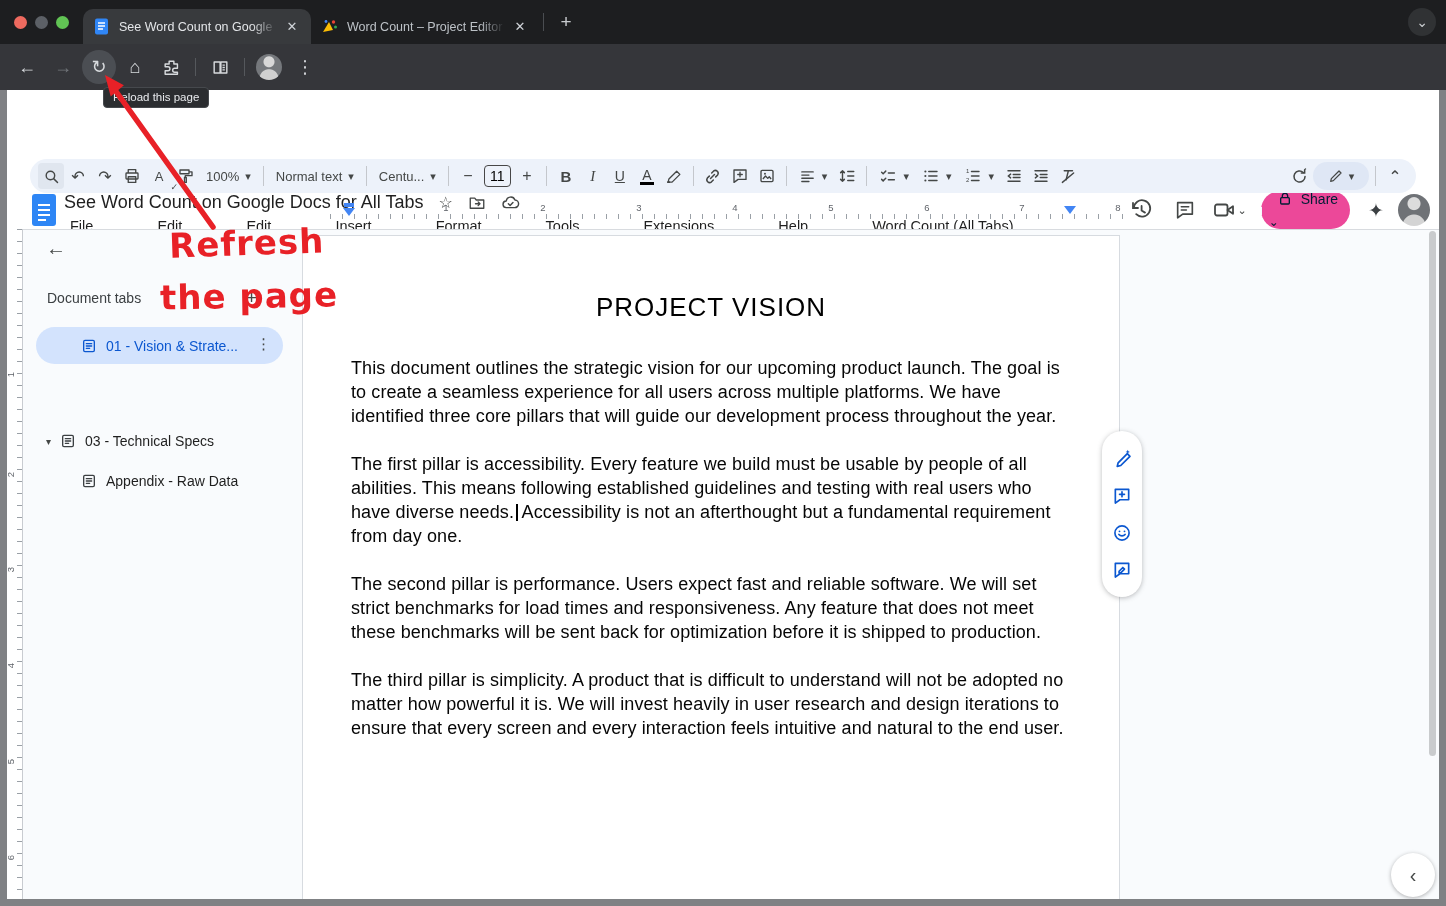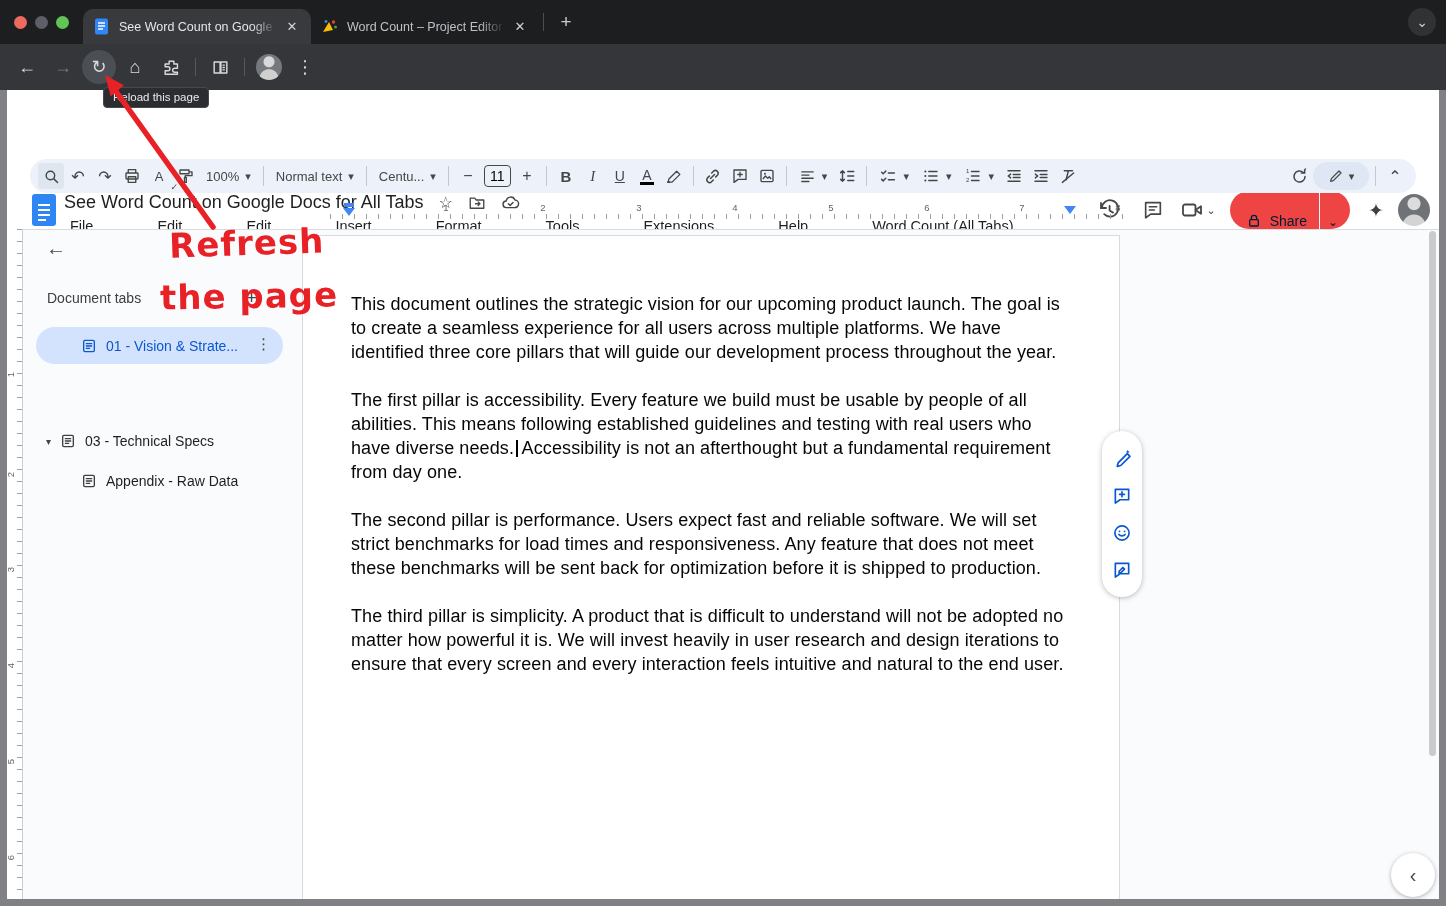--- a/index.html
+++ b/index.html
@@ -37,21 +37,21 @@
   .docs-logo { position:absolute; left:31px; top:103px; }
   .dtitle-row { position:absolute; left:64px; top:102px; display:flex; align-items:center; gap:15px; }
   .doc-title { font-size:18px; color:#1f1f1f; }
   .dt-ic { color:#444746; font-size:16px; display:flex; align-items:center; }
   .menu-row { position:absolute; left:62px; top:126px; display:flex;gap:48px; }
   .menu-item { font-size:14.5px; color:#1f1f1f; padding:2px 8px; border-radius:4px; }
   .hdr-right { position:absolute; right:16px; top:99px; height:42px; display:flex; align-items:center; gap:10px; }
   .hr-ic { width:34px; height:34px; display:flex; align-items:center; justify-content:center; }
   .cam-group { display:flex; align-items:center; gap:2px; }
   .mini-caret { font-size:11px; color:#444746; }
-  .share-pill { height:38px; background:#ef4444; border-radius:19px; display:flex; align-items:flex-end; margin:0 4px; }
+  .share-pill { height:38px; background:#ec4899; border-radius:19px; display:flex; align-items:flex-start; margin:0 4px;flex-direction:column; }
   .share-main { display:flex; align-items:center; gap:8px; padding:0 12px 0 16px; }
   .share-label { font-size:14px; font-weight:500; color:#001d35; }
   .share-div { width:1px; height:38px; background:#f5fbff; }
   .share-caret { padding:0 12px 0 8px; font-size:12px; color:#001d35; }
   .gemini { font-size:19px; color:#3c4043; padding:0 4px; }
   .docs-avatar { width:32px; height:32px; border-radius:50%; background:radial-gradient(circle at 50% 30%, #dcdcdc 0 6px, transparent 7px), radial-gradient(circle at 50% 100%, #d4d4d4 0 11px, transparent 12px), #6f7276; }
 
   
   .docs-toolbar { position:absolute; left:30px; top:159px; width:1386px; height:34px; background:#edf2fa; border-radius:17px; display:flex; align-items:center; padding:0 8px; gap:1px; }
   .tb { height:26px; min-width:26px; display:flex; align-items:center; justify-content:center; border-radius:4px; color:#444746; font-size:15px; flex:0 0 auto; padding:0 2px; }
@@ -451,20 +451,21 @@
     <div class="sb-item" style="left:57px; top:244px;">
       <svg class="ic" width="16" height="16" viewBox="0 0 24 24" fill="none" stroke="#3c4043" stroke-width="2" stroke-linejoin="round">
           <rect x="4" y="3.5" width="16" height="17" rx="2"></rect>
           <path d="M8 8.5h8M8 12h8M8 15.5h5" stroke-linecap="round"></path>
         </svg>
       <span class="lbl">Appendix - Raw Data</span>
     </div>
   </div>
 
   <div class="page">
+    <div class="doc-heading">PROJECT VISION</div>
     <p>This document outlines the strategic vision for our upcoming product launch. The goal is to create a seamless experience for all users across multiple platforms. We have identified three core pillars that will guide our development process throughout the year.</p>
     <p><span>The first pillar is accessibility. Every feature we build must be usable by people of all abilities. This means following established guidelines and testing with real users who have diverse needs.</span><span class="caret"></span><span> Accessibility is not an afterthought but a fundamental requirement from day one.</span></p>
     <p>The second pillar is performance. Users expect fast and reliable software. We will set strict benchmarks for load times and responsiveness. Any feature that does not meet these benchmarks will be sent back for optimization before it is shipped to production.</p>
     <p>The third pillar is simplicity. A product that is difficult to understand will not be adopted no matter how powerful it is. We will invest heavily in user research and design iterations to ensure that every screen and every interaction feels intuitive and natural to the end user.</p>
   </div>
 
   <div class="float-pill">
     <span class="fp-ic">
       <svg class="ic" width="21" height="21" viewBox="0 0 24 24" fill="none" stroke="#0b57d0" stroke-width="2" stroke-linejoin="round">
           <path d="M6 21l1-4L17.5 6.5l3 3L10 20z"></path>

